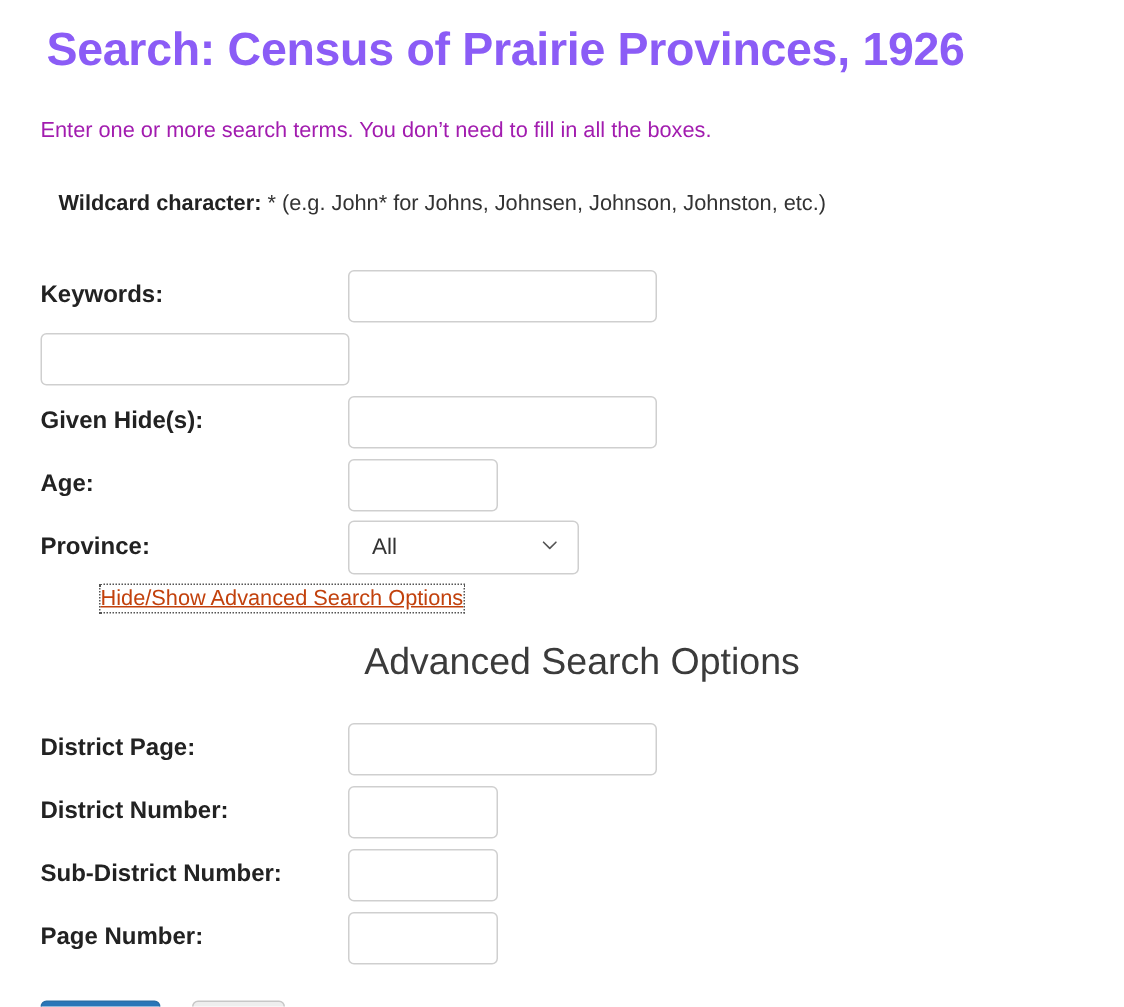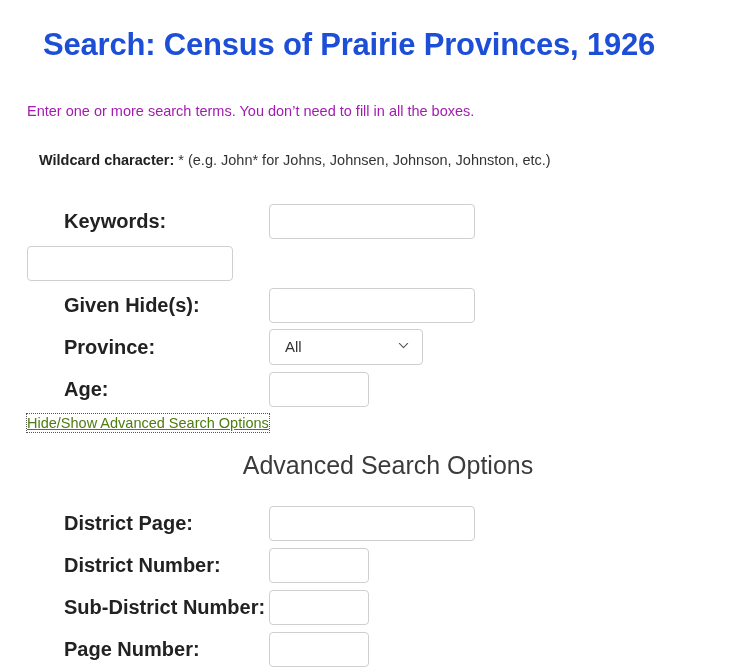--- a/index.html
+++ b/index.html
@@ -20,23 +20,23 @@
 
   .page {
     padding: 0 0 0 27px;
     width: 749px;
   }
 
   
   .page-title {
     font-size: 31px;
     font-weight: bold;
-    color: #1d4ed8;
+    color: #8b5cf6;
     letter-spacing: -0.2px;
-    margin: 16px;
+    margin: 4px;
     padding-top: 10px;
     line-height: 1.25;
     white-space: nowrap;
   }
 
   .intro-text {
     font-size: 14.5px;
     color: #a21caf;
     margin: 0;
     padding-top: 20px;
@@ -60,26 +60,25 @@
     padding-top: 18px;
   }
   .form-row {
     display: flex;
     align-items: center;
     height: 42px;
   }
   .form-row .field-label {
     width: 205px;
     flex: 0 0 205px;
-    font-size: 20px;
+    font-size: 16px;
     font-weight: bold;
     color: #222222;
     line-height: 1;
     white-space: nowrap;
-    margin-left: 37px;
   }
 
   input.text-input {
     font-family: "Liberation Sans", sans-serif;
     font-size: 14px;
     color: #333;
     height: 35px;
     padding: 4px 8px;
     border: 1px solid #cfcfcf;
     border-radius: 4px;
@@ -124,24 +123,25 @@
   .chevron-icon svg { display: block; }
 
   
   .toggle-link-row {
     padding-top: 4px;
     height: 24px;
   }
   a.toggle-link {
     display: inline-block;
     font-size: 14.5px;
-    color: #4d7c0f;
+    color: #c2410c;
     outline: 1px dotted #555;
     outline-offset: 0px;
     line-height: 1.25;
+    margin-left: 40px;
   }
 
   
   .advanced-title {
     font-size: 25px;
     font-weight: normal;
     color: #3b3b3b;
     margin: 0;
     padding-top: 16px;
     line-height: 1.2;
@@ -199,44 +199,44 @@
       <input class="text-input wide" type="text" value="" style="">
     </div>
 
     <div class="form-row">
       <input class="text-input wide" type="text" value="" style="">
     </div>
 
     <div class="form-row">
       <label class="field-label">Given Hide(s):</label>
       <input class="text-input wide" type="text" value="" style="">
+    </div>
+
+    <div class="form-row">
+      <label class="field-label">Age:</label>
+      <input class="text-input narrow" type="text" value="" style="">
     </div>
 
     <div class="form-row">
       <label class="field-label">Province:</label>
       <div class="select-wrap">
         <select class="province-select">
           <option>All</option>
           <option>Alberta</option>
           <option>Manitoba</option>
           <option>Saskatchewan</option>
         </select>
         <span class="chevron-icon">
           <svg width="11" height="11" viewBox="0 0 12 12">
             <path d="M1.5 3.8 L6 8.3 L10.5 3.8" fill="none" stroke="#555" stroke-width="1.2" stroke-linecap="round" stroke-linejoin="round"></path>
           </svg>
         </span>
       </div>
     </div>
 
-    <div class="form-row">
-      <label class="field-label">Age:</label>
-      <input class="text-input narrow" type="text" value="" style="">
-    </div>
-
   </div>
 
   <div class="toggle-link-row">
     <a class="toggle-link" href="#">Hide/Show Advanced Search Options</a>
   </div>
 
   <h2 class="advanced-title">Advanced Search Options</h2>
 
   <div class="advanced-block">
 

